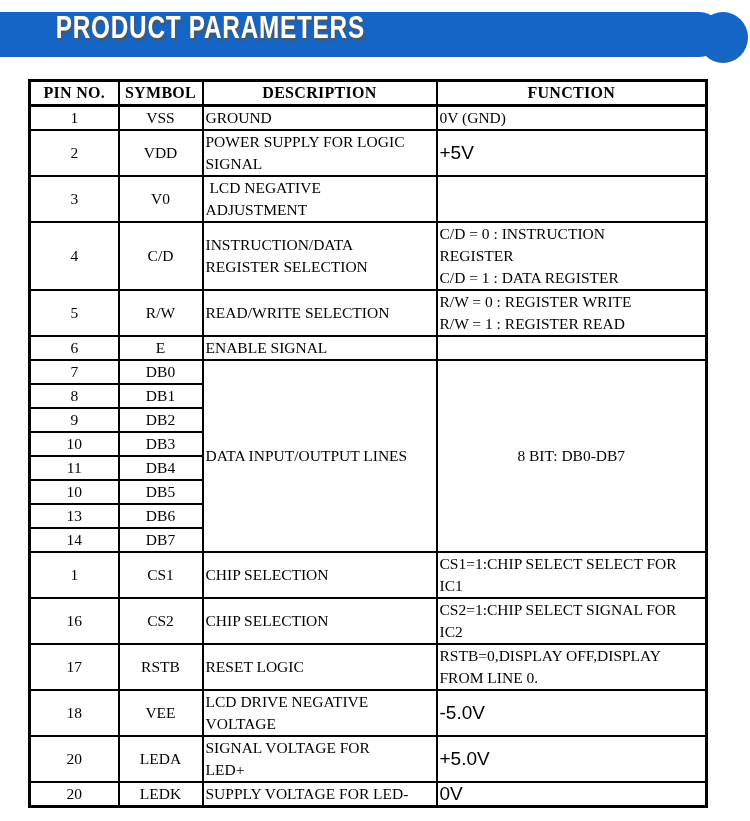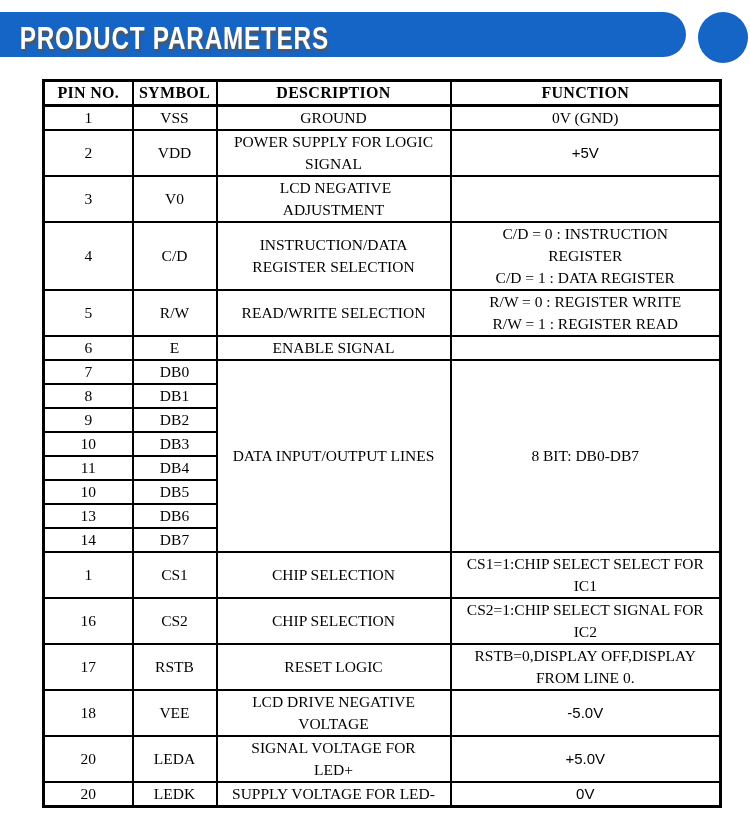--- a/index.html
+++ b/index.html
@@ -11,21 +11,22 @@
     font-family: "Liberation Serif", serif;
     overflow: hidden;
   }
   .title-bar {
     position: absolute;
     left: 0; top: 12px;
     width: 686px; height: 45px;
     background: var(--accent, #1565c6);
     border-radius: 0 23px 23px 0;
     display: flex;
-    align-items: flex-end;
+    align-items: flex-start;
+    padding-left: 36px;
   }
   .title-text {
     display: inline-block;
     transform: scaleX(0.76);
     transform-origin: left center;
     font-family: "Liberation Sans", sans-serif;
     font-weight: bold;
     font-size: 32px;
     letter-spacing: 1px;
     color: #ffffff;
@@ -36,21 +37,21 @@
   }
   .accent-dot {
     position: absolute;
     left: 698px; top: 12px;
     width: 50px; height: 51px;
     border-radius: 50%;
     background: var(--accent, #1565c6);
   }
   table.params {
     position: absolute;
-    left: 42px; top: 79px;
+    left: 28px; top: 79px;
     width: 677px;
     border-collapse: collapse;
     table-layout: fixed;
     border: 3px solid #000;
     font-size: 15.5px;
     color: #000;
   }
   .params th, .params td {
     border: 2px solid #000;
     vertical-align: middle;
@@ -60,24 +61,24 @@
     overflow: hidden;
   }
   .params th {
     font-weight: bold;
     font-size: 16px;
     text-align: center;
     letter-spacing: 0.3px;
     border-bottom: 3px solid #000;
   }
   .params td.center { text-align: center; }
-  .params td.desc { text-align: center; white-space: pre-wrap; }
+  .params td.desc { text-align: left; white-space: pre-wrap; }
   .params td.sans {
     font-family: "Liberation Sans", sans-serif;
-    font-size: 15px;
+    font-size: 19px;
   }
 </style>
 </head>
 <body>
 
 <div class="page">
 
   <div class="title-bar">
     <span class="title-text">PRODUCT PARAMETERS</span>
   </div>

